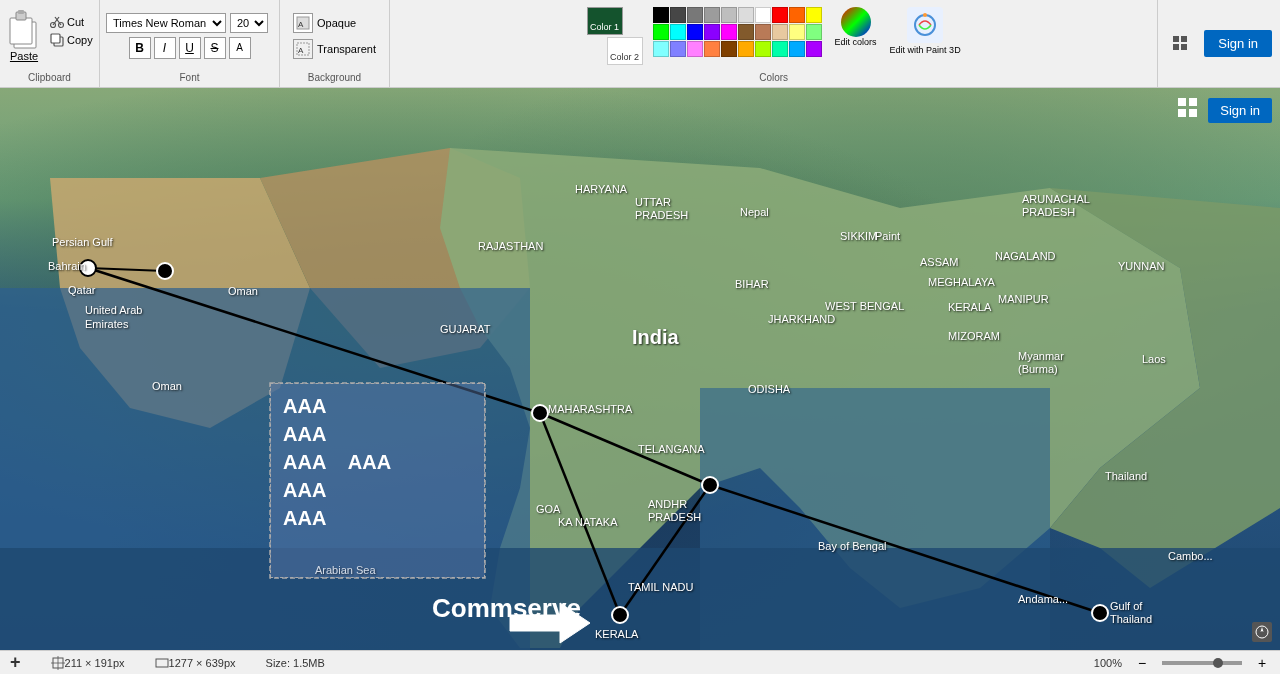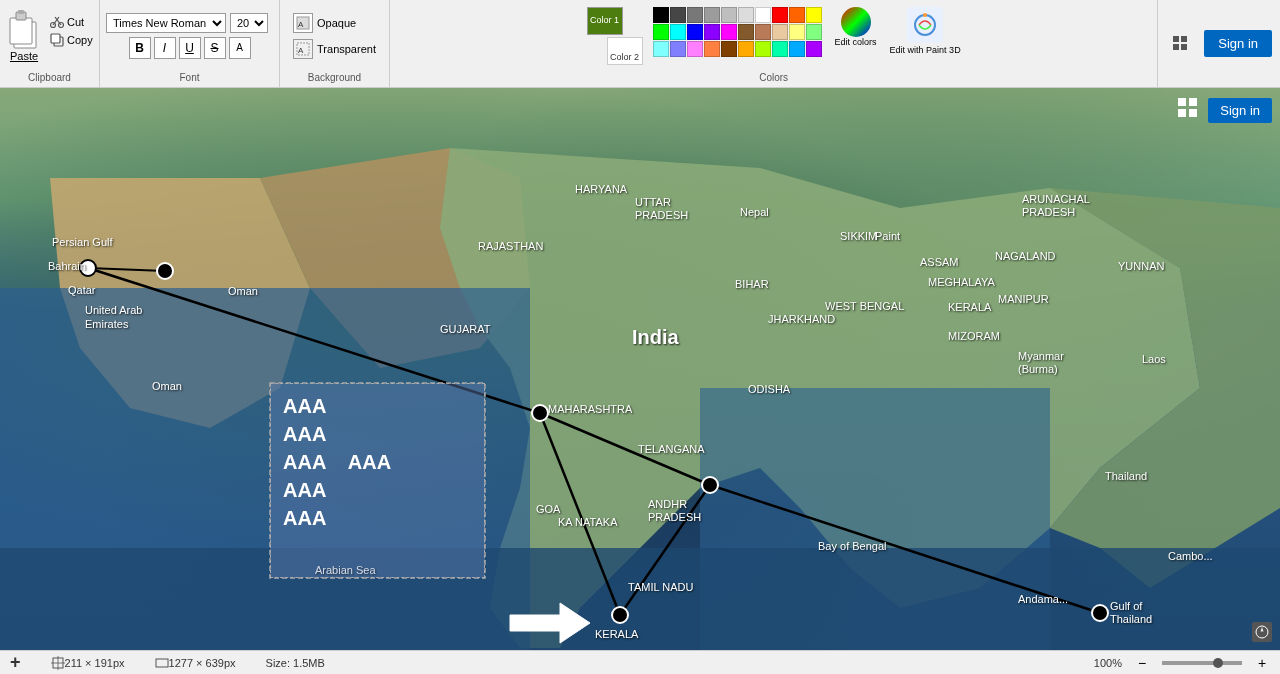--- a/index.html
+++ b/index.html
@@ -422,21 +422,21 @@
         <span>Transparent</span>
       </div>
     </div>
     <span class="toolbar-section-label">Background</span>
   </div>
 
   <div class="toolbar-section colors-section">
     <div class="colors-inner">
 
       <div style="display:flex;flex-direction:column;gap:2px;margin-right:4px">
-        <div class="color-preview-box" style="background:#4d7c0f;justify-content:center;">
+        <div class="color-preview-box" style="background:#14532d;">
           <span style="color:white;font-size:9px">Color
 1</span>
         </div>
         <div class="color-preview-box" style="background:white;border:1px solid #ccc;margin-left:20px;">
           <span style="color:#333;font-size:9px">Color
 2</span>
         </div>
       </div>
 
       <div class="color-swatches" id="swatches-container">
@@ -598,20 +598,21 @@
   <div class="map-label" style="left:1105px;top:382px">Thailand</div>
   <div class="map-label" style="left:1168px;top:462px">Cambo...</div>
   <div class="map-label" style="left:1018px;top:505px">Andama...</div>
   <div class="map-label" style="left:1110px;top:512px;line-height:1.2">Gulf of<br>Thailand</div>
   <div class="map-label" style="left:1118px;top:172px">YUNNAN</div>
 
   <div class="text-box" style="left:270px;top:295px;width:215px;height:195px;font-size:20px;font-weight:bold;color:white;background:rgba(80,110,160,0.25)">
     AAA<br>AAA<br>AAA &nbsp;&nbsp;&nbsp;AAA<br>AAA<br>AAA
   </div>
 
+  <div class="commserve-label" style="left:432px;top:505px;font-size:26px;color:white;font-weight:bold">Commserve</div>
 
   <div style="position:absolute;top:8px;right:8px;display:flex;align-items:center;gap:8px;z-index:10">
     <div style="cursor:pointer">
       <svg width="24" height="24" viewBox="0 0 24 24">
         <rect x="2" y="2" width="8" height="8" fill="white"></rect>
         <rect x="13" y="2" width="8" height="8" fill="white"></rect>
         <rect x="2" y="13" width="8" height="8" fill="white"></rect>
         <rect x="13" y="13" width="8" height="8" fill="white"></rect>
       </svg>
     </div>

